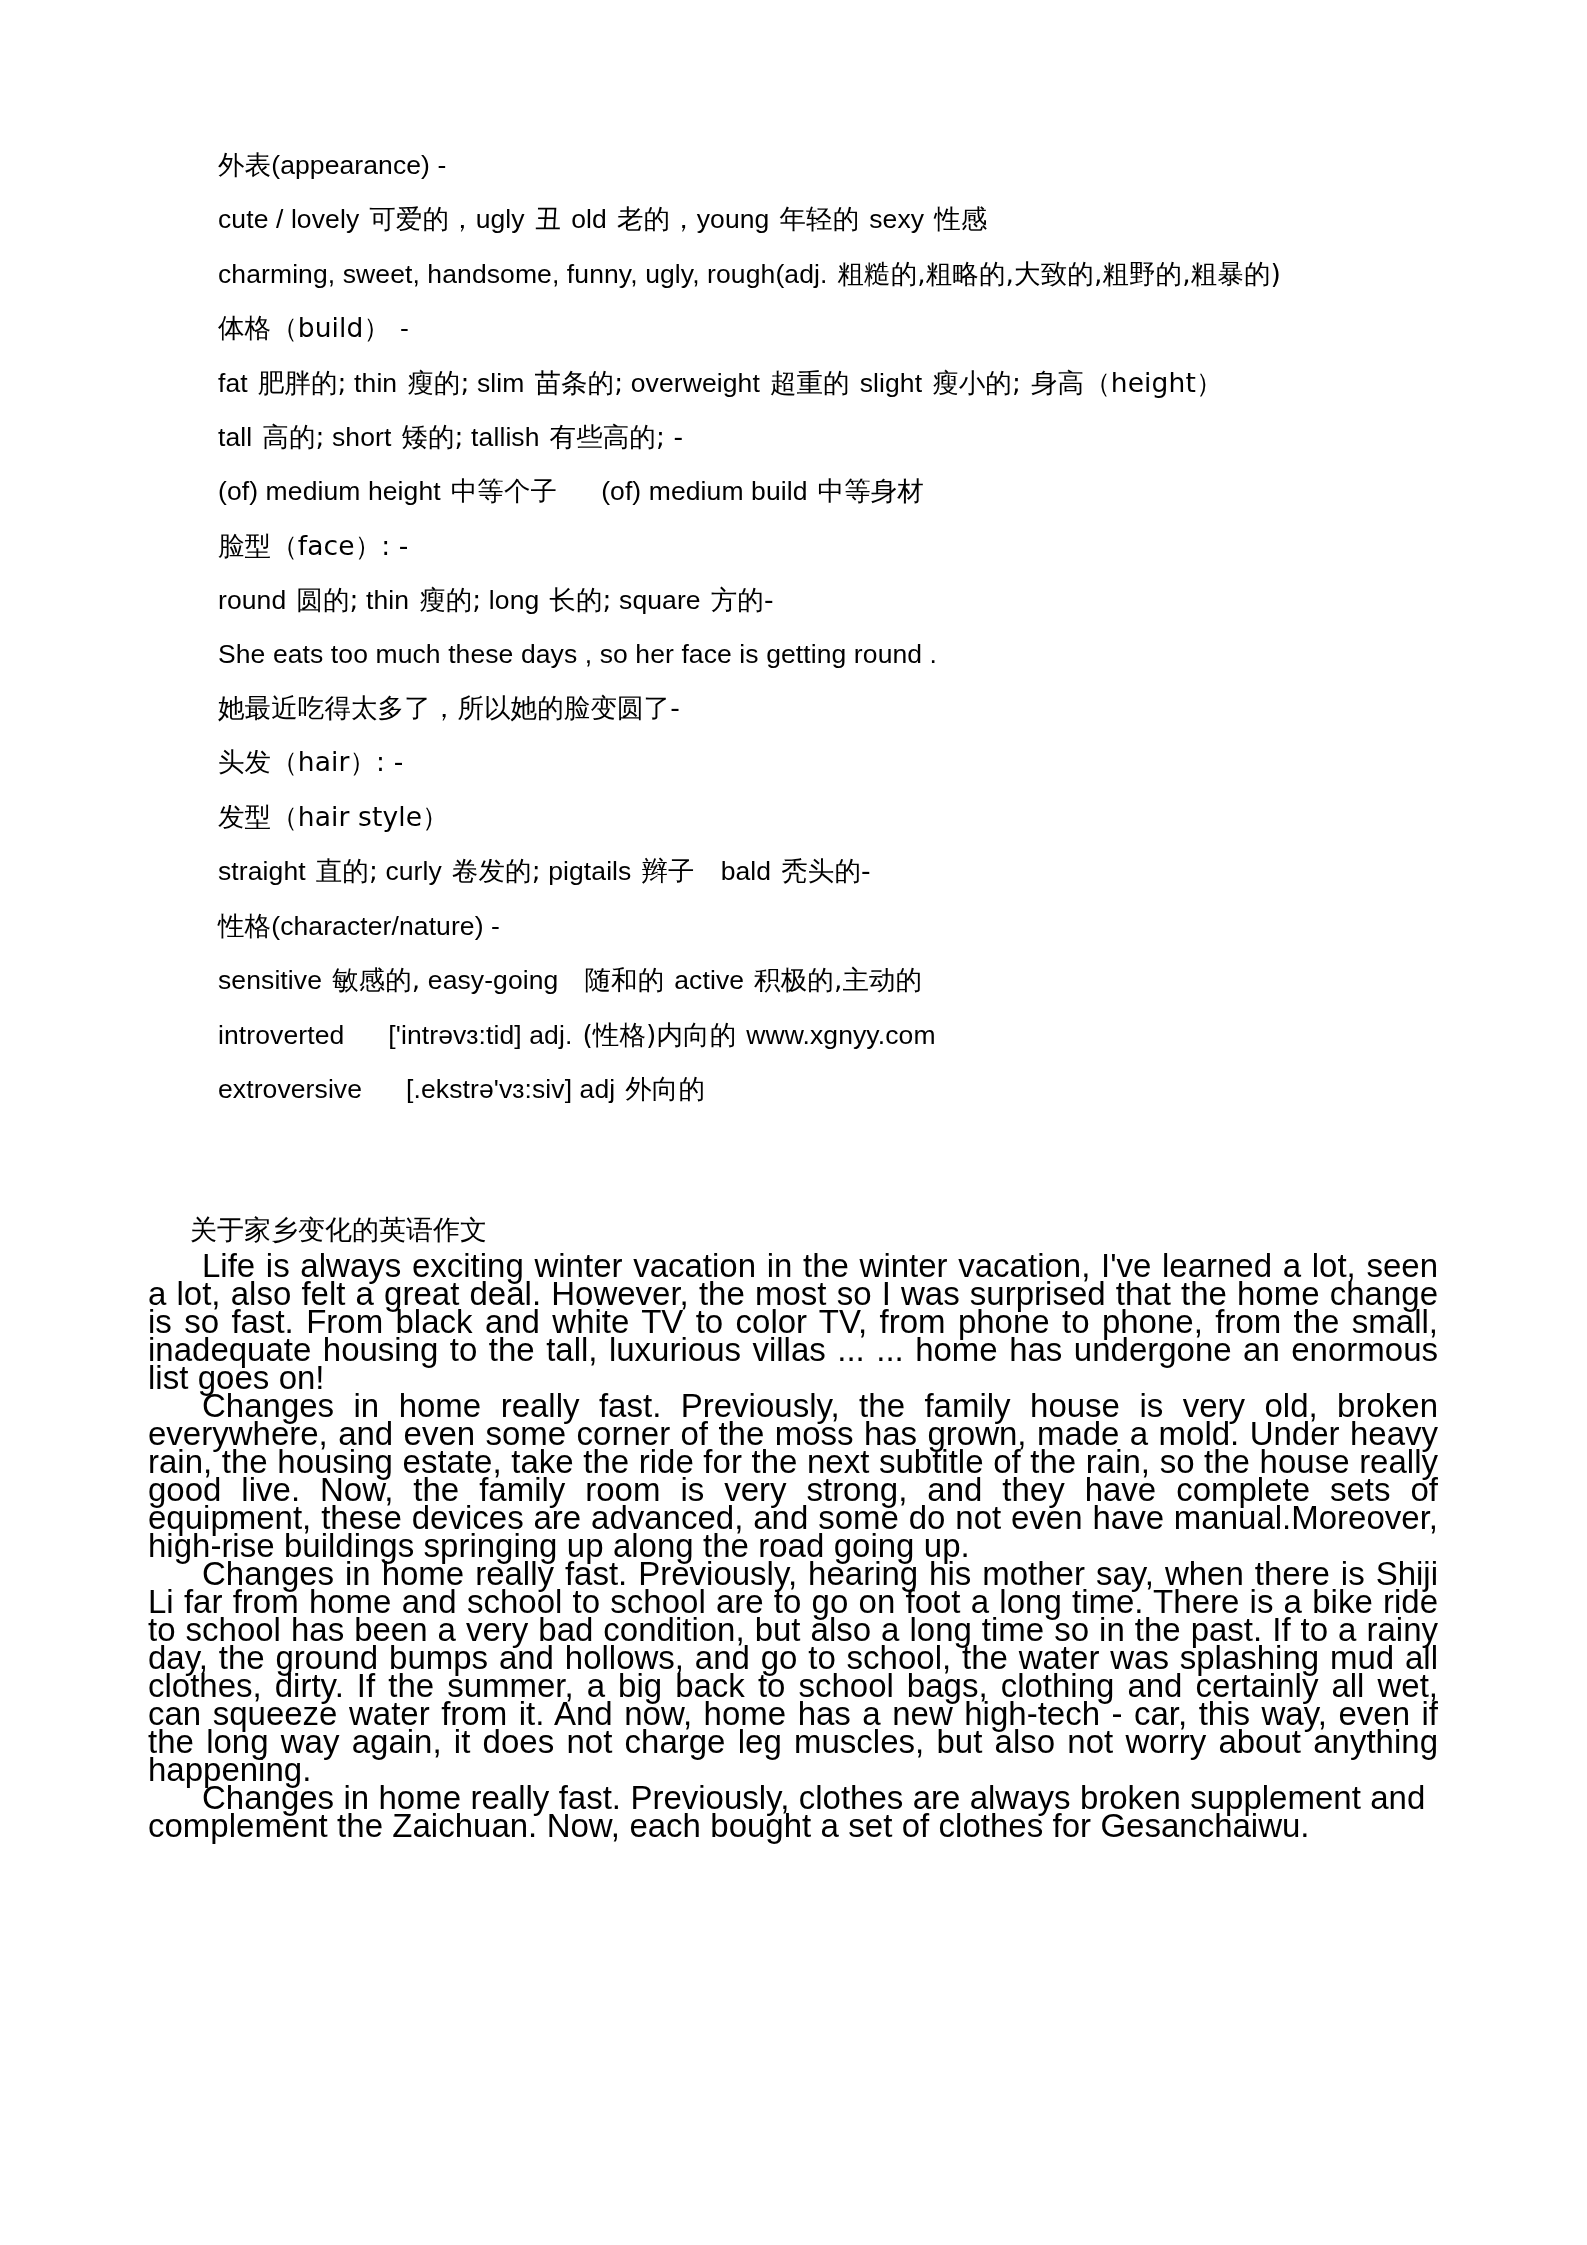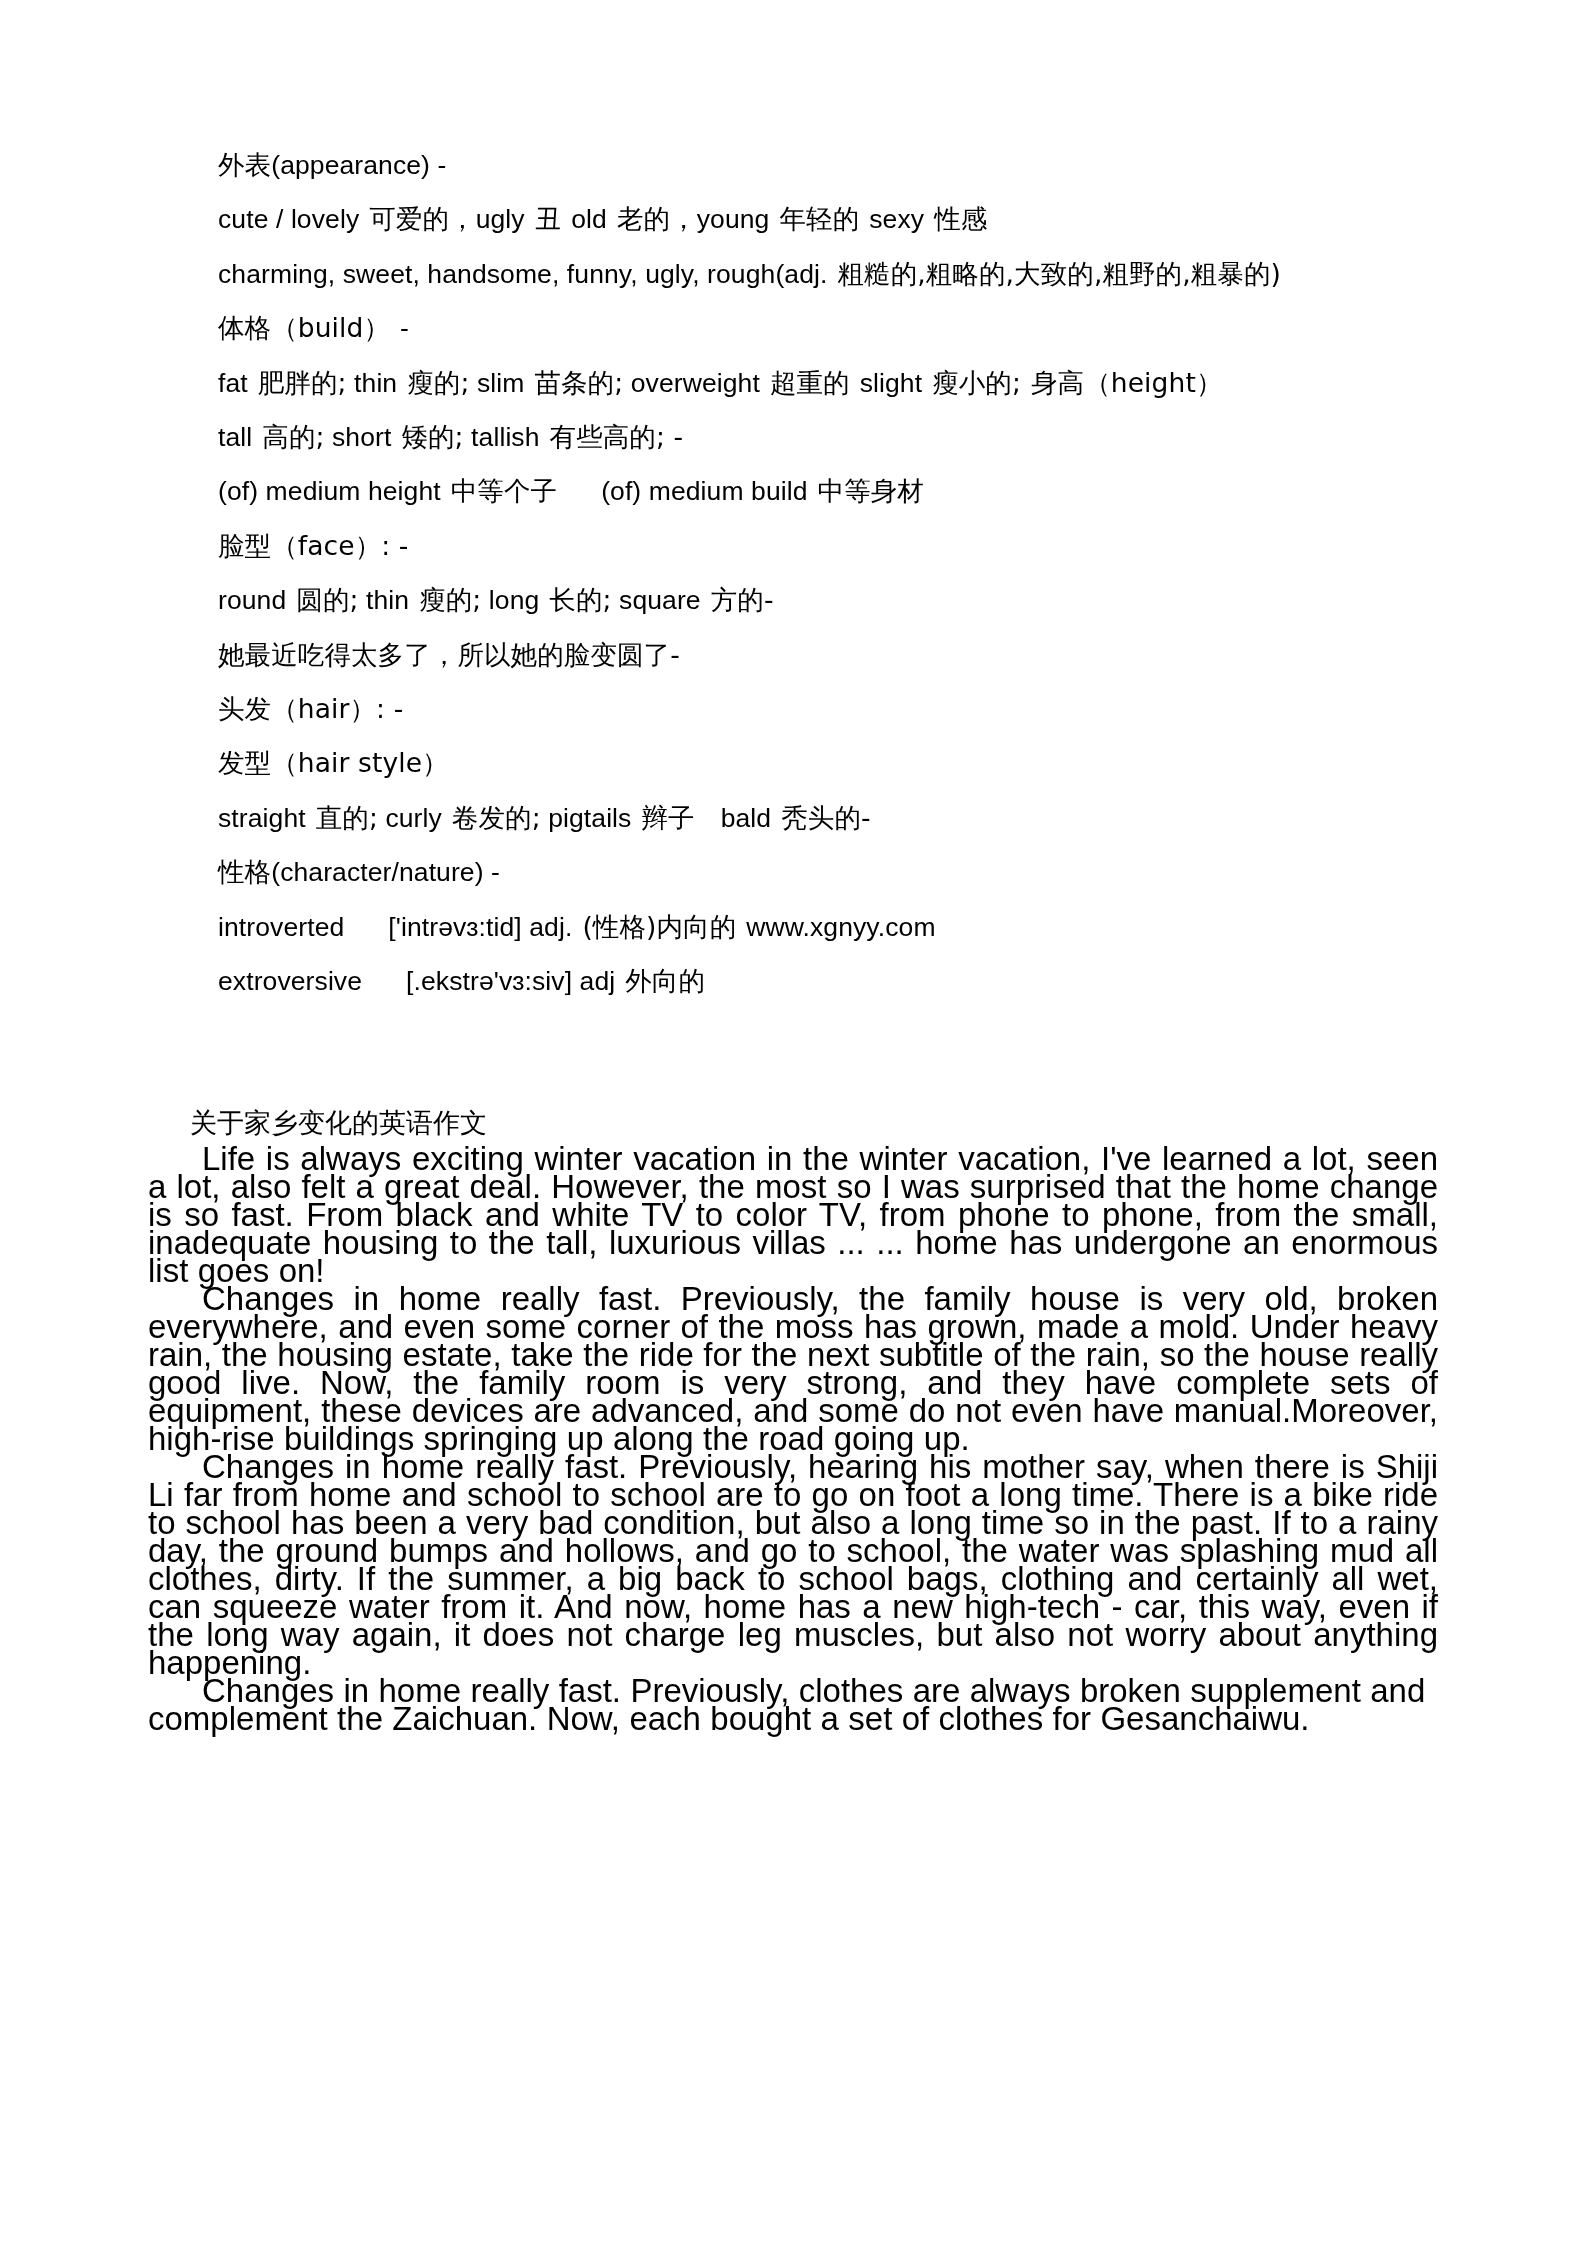--- a/index.html
+++ b/index.html
@@ -92,31 +92,33 @@
       <div class="vocab-line indent"><span class="lead"></span><span>fat</span><span class="sp-sm"></span><span class="cn">肥胖的;</span> <span>thin</span><span class="sp-sm"></span><span class="cn">瘦的;</span> <span>slim</span><span class="sp-sm"></span><span class="cn">苗条的;</span> <span>overweight</span><span class="sp-sm"></span><span class="cn">超重的</span><span class="sp-sm"></span><span>slight</span><span class="sp-sm"></span><span class="cn">瘦小的;</span><span class="sp-sm"></span><span class="cn">身高（height）</span></div>
 
       <div class="vocab-line indent"><span class="lead"></span><span>tall</span><span class="sp-sm"></span><span class="cn">高的;</span> <span>short</span><span class="sp-sm"></span><span class="cn">矮的;</span> <span>tallish</span><span class="sp-sm"></span><span class="cn">有些高的; -</span></div>
 
       <div class="vocab-line indent"><span class="lead"></span><span>(of) medium height</span><span class="sp-sm"></span><span class="cn">中等个子</span><span class="sp-lg"></span><span>(of) medium build</span><span class="sp-sm"></span><span class="cn">中等身材</span></div>
 
       <div class="vocab-line indent"><span class="lead"></span><span class="cn">脸型（face）: -</span></div>
 
       <div class="vocab-line indent"><span class="lead"></span><span>round</span><span class="sp-sm"></span><span class="cn">圆的;</span> <span>thin</span><span class="sp-sm"></span><span class="cn">瘦的;</span> <span>long</span><span class="sp-sm"></span><span class="cn">长的;</span> <span>square</span><span class="sp-sm"></span><span class="cn">方的-</span></div>
 
+      <div class="vocab-line indent"><span class="lead"></span><span>She eats too much these days , so her face is getting round .</span></div>
 
       <div class="vocab-line indent"><span class="lead"></span><span class="cn">她最近吃得太多了，所以她的脸变圆了-</span></div>
 
       <div class="vocab-line indent"><span class="lead"></span><span class="cn">头发（hair）: -</span></div>
 
       <div class="vocab-line indent"><span class="lead"></span><span class="cn">发型（hair style）</span></div>
 
       <div class="vocab-line indent"><span class="lead"></span><span>straight</span><span class="sp-sm"></span><span class="cn">直的;</span> <span>curly</span><span class="sp-sm"></span><span class="cn">卷发的;</span> <span>pigtails</span><span class="sp-sm"></span><span class="cn">辫子</span><span class="sp-md"></span><span>bald</span><span class="sp-sm"></span><span class="cn">秃头的-</span></div>
 
       <div class="vocab-line indent"><span class="lead"></span><span class="cn">性格</span><span>(character/nature) -</span></div>
 
+      <div class="vocab-line indent"><span class="lead"></span><span>sensitive</span><span class="sp-sm"></span><span class="cn">敏感的,</span> <span>easy-going</span><span class="sp-md"></span><span class="cn">随和的</span><span class="sp-sm"></span><span>active</span><span class="sp-sm"></span><span class="cn">积极的,主动的</span></div>
 
       <div class="vocab-line indent"><span class="lead"></span><span>introverted</span><span class="sp-lg"></span><span>['intrəvɜ:tid] adj.</span><span class="sp-sm"></span><span class="cn">(性格)内向的</span><span class="sp-sm"></span><span>www.xgnyy.com</span></div>
 
       <div class="vocab-line indent"><span class="lead"></span><span>extroversive</span><span class="sp-lg"></span><span>[.ekstrə'vɜ:siv] adj</span><span class="sp-sm"></span><span class="cn">外向的</span></div>
 
     </div>
 
     <div class="gap"></div>
 
     <div class="essay">

